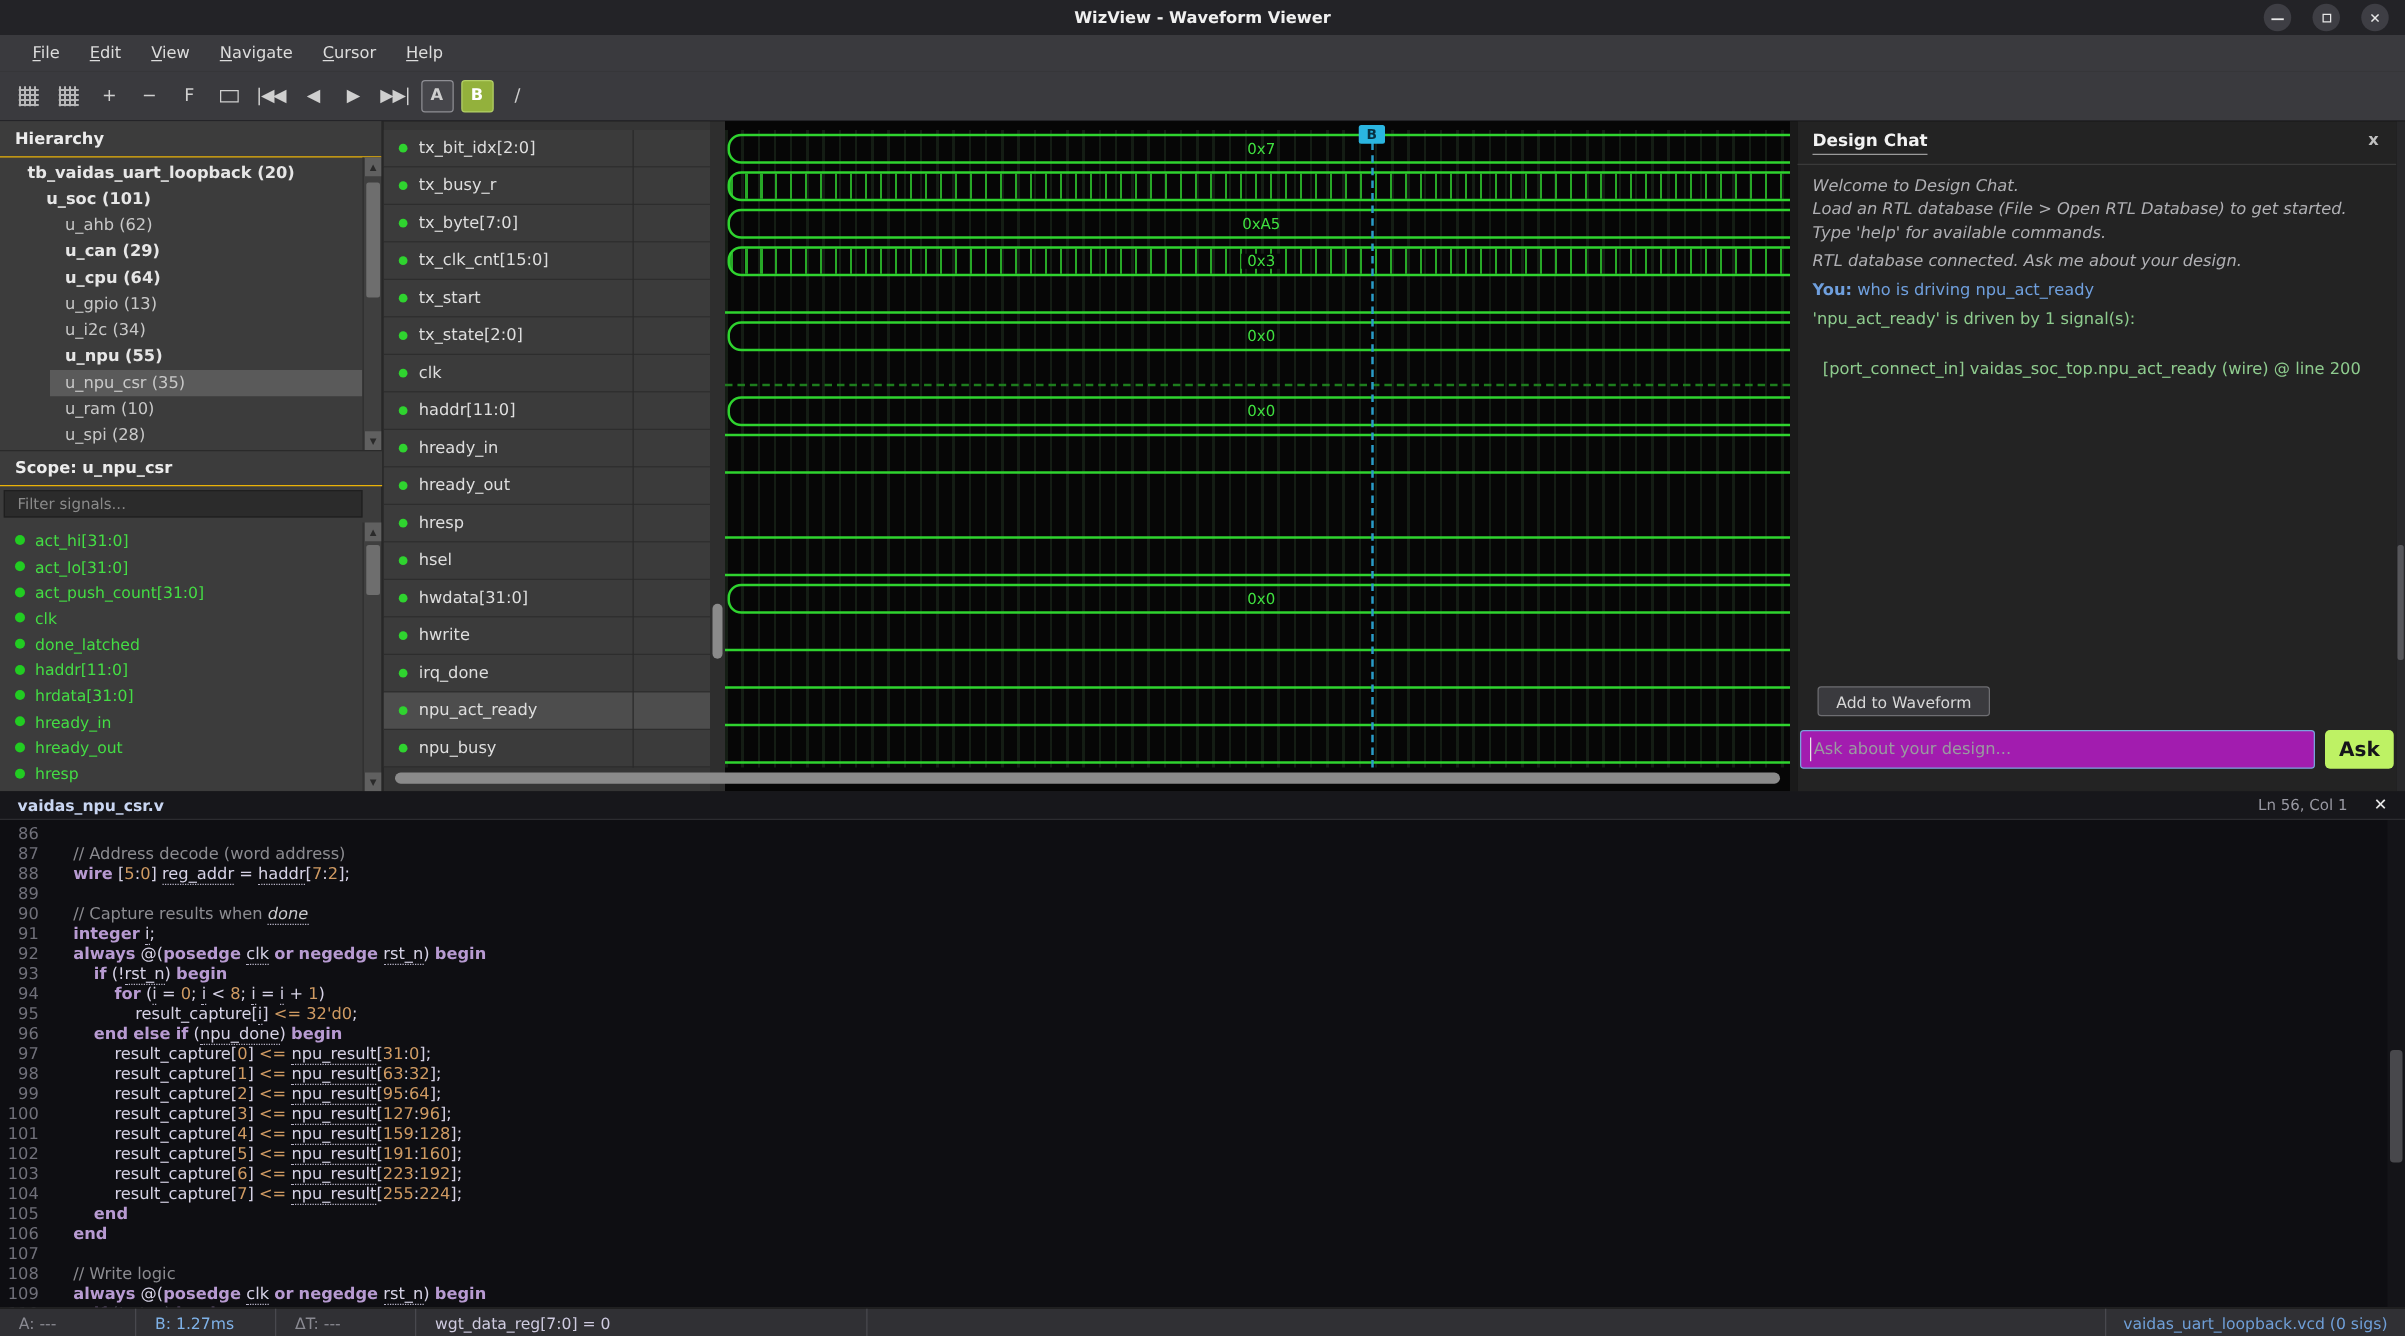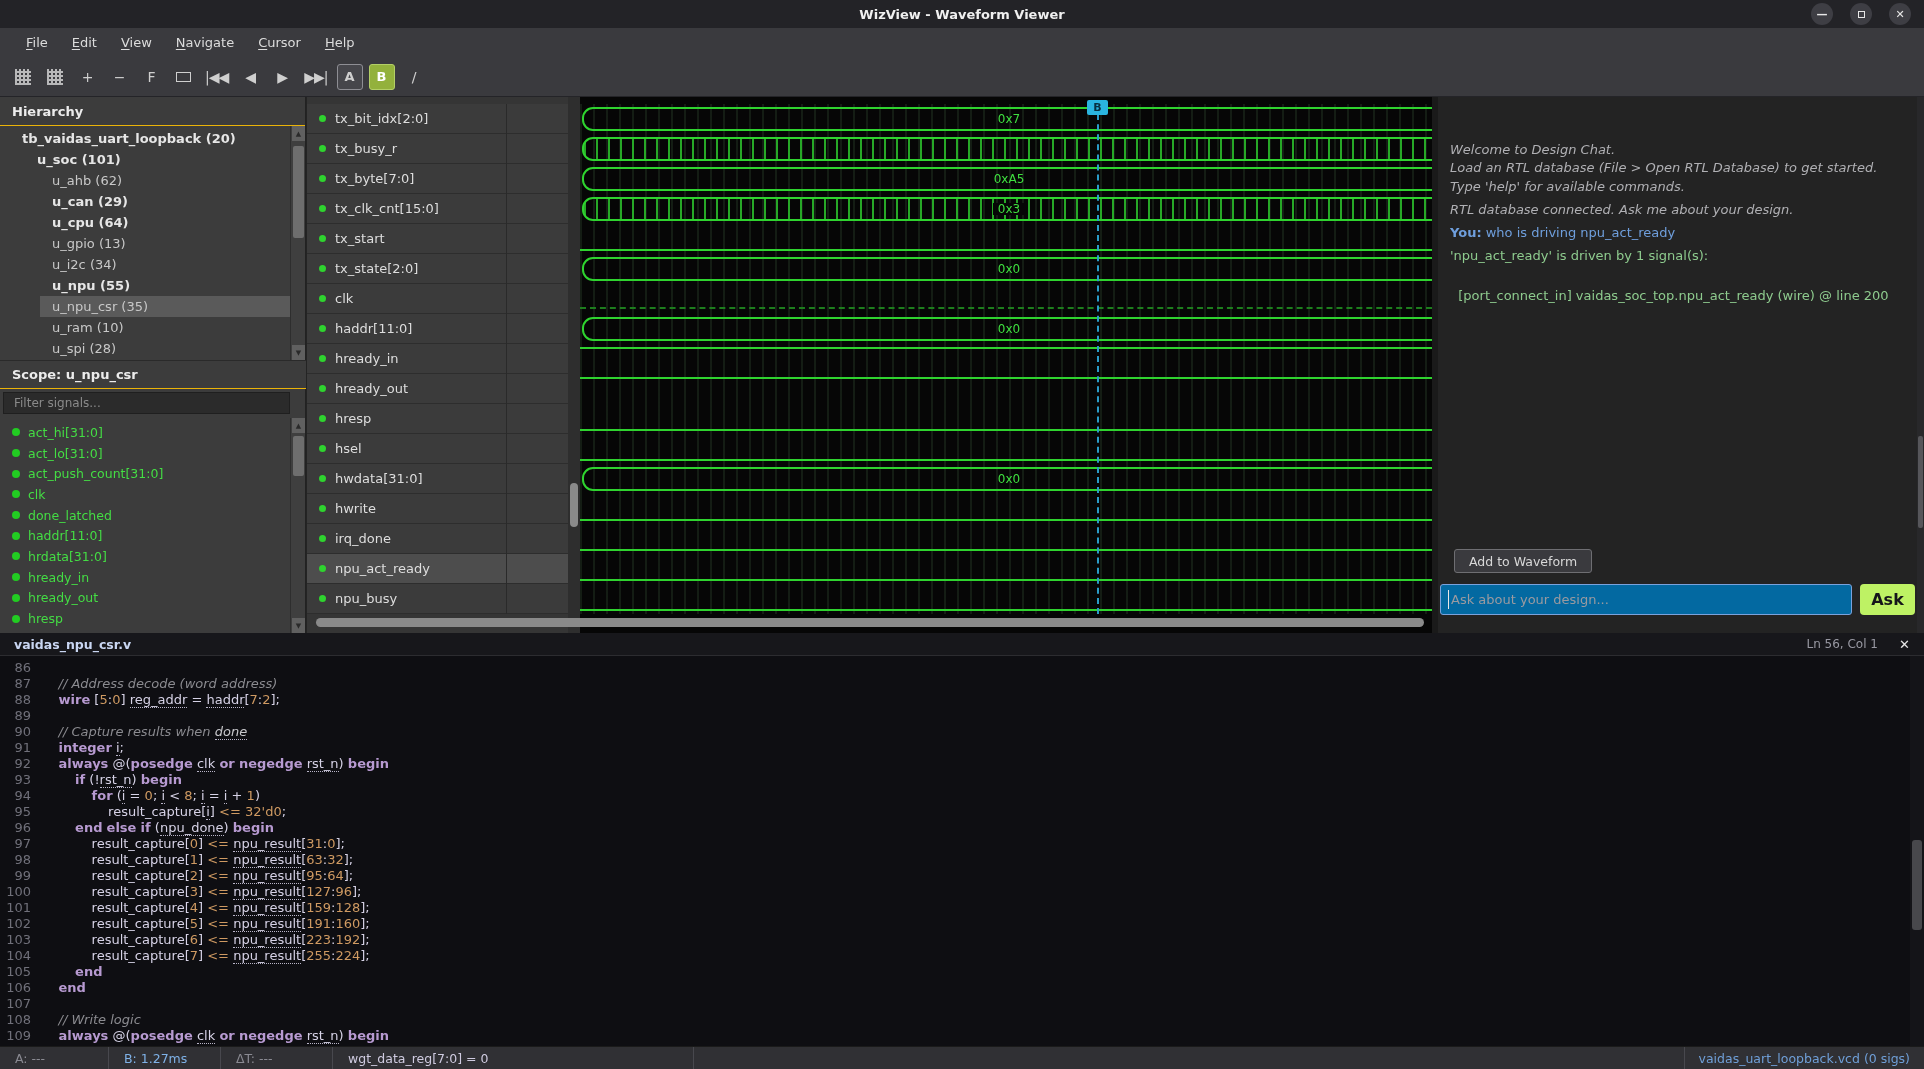--- a/index.html
+++ b/index.html
@@ -100,41 +100,41 @@
   #chat-close{position:absolute;right:14px;top:8px;color:#c0c0c0;font-size:13px;font-weight:bold;}
   #chat-msgs{position:absolute;left:12px;right:14px;top:44px;}
   .msg{font-size:13px;line-height:18.3px;white-space:pre-wrap;}
   .msg.sys{color:#b0b0b4;font-style:italic;}
   .msg.user{color:#6f9fdd;} .msg.user b{font-weight:bold;}
   .msg.answer{color:#8ecb8e;}
   .gap{margin-top:5px;} .biggap{margin-top:21px;}
   #add-wave-btn{position:absolute;left:16px;top:452px;height:24px;padding:0 14px;background:#3a3a3e;border:1px solid #6e6e72;
                 border-radius:3px;color:#d8d8d8;font-size:12.5px;display:flex;align-items:center;}
   #ask-row{position:absolute;left:2px;top:487px;width:475px;height:31px;}
-  #ask-input{position:absolute;left:0;top:0;width:412px;height:31px;background:#0369a1;border:1.5px solid #7aa2dc;border-radius:3px;
+  #ask-input{position:absolute;left:0;top:0;width:412px;height:31px;background:#a21caf;border:1.5px solid #7aa2dc;border-radius:3px;
              color:#d0d0d0;font-size:13px;padding:0 10px;outline:none;}
   #ask-input::placeholder{color:#9a9aa0;}
   #ask-caret{position:absolute;left:8px;top:6px;width:1px;height:19px;background:#e8e8e8;}
   #ask-btn{position:absolute;right:0;top:0;width:55px;height:31px;background:#bef264;border-radius:4px;color:#15151a;
            font-size:16px;font-weight:bold;display:flex;align-items:center;justify-content:center;}
   #winscroll{position:absolute;left:1917px;top:0;width:7px;height:536px;background:#28282a;}
   #winscroll .thumb{position:absolute;left:1px;top:339px;width:5px;height:92px;background:#56565a;border-radius:2px;}
 
   
   #editor-header{position:absolute;left:0;top:633px;width:1924px;height:23px;background:#17171b;border-bottom:1px solid #2c2c30;
                  display:flex;align-items:center;}
   #editor-file{margin-left:14px;color:#c9d6f2;font-size:12.5px;font-weight:bold;}
   #editor-pos{position:absolute;right:46px;color:#9898a2;font-size:12px;}
   #editor-close{position:absolute;right:14px;color:#e8e8e8;font-size:13px;font-weight:bold;}
   #editor{position:absolute;left:0;top:656px;width:1924px;height:390px;background:#0e0e12;overflow:hidden;padding-top:4px;}
   .cline{display:flex;height:16px;line-height:16px;font-family:"DejaVu Sans Mono","Liberation Mono",monospace;font-size:13px;}
   .cline .ln{width:34px;text-align:right;padding-right:3px;color:#70707a;flex:none;}
   .cline .cd{white-space:pre;padding-left:8px;color:#d6d2e6;}
   .seg-k{color:#b79ad1;font-weight:bold;}
-  .seg-c{color:#8b8b90;font-style:italic;}
+  .seg-c{color:#8b8b90;}
   .seg-ci{color:#c8c8cc;font-style:italic;border-bottom:1px dotted #b8b4c8;}
   .seg-n{color:#cf9a62;}
   .seg-o{color:#cf9a62;}
   .seg-i{border-bottom:1px dotted #b8b4c8;}
   #ed-sb{position:absolute;left:1910px;top:656px;width:14px;height:390px;background:#141418;}
   #ed-sb .thumb{position:absolute;left:2px;top:184px;width:10px;height:90px;background:#48484c;border-radius:3px;}
 
   
   #statusbar{position:absolute;left:0;top:1046px;width:1924px;height:23px;background:#303034;border-top:1px solid #1a1a1a;
              display:flex;align-items:center;font-size:12.5px;}
@@ -434,20 +434,24 @@
       <div id="cursor-tag" style="left: 507px; background: rgb(42, 181, 224);">B</div>
     </div>
 
     <div id="hscroll">
       <div class="thumb"></div>
     </div>
 
     <div id="chat-gap"></div>
 
     <div id="chat">
+      <div id="chat-header">
+        <span id="chat-title">Design Chat</span>
+        <span id="chat-close">x</span>
+      </div>
       <div id="chat-msgs">
           <div class="msg sys">Welcome to Design Chat.</div>
           <div class="msg sys">Load an RTL database (File &gt; Open RTL Database) to get started.</div>
           <div class="msg sys">Type 'help' for available commands.</div>
           <div class="msg sys gap">RTL database connected. Ask me about your design.</div>
           <div class="msg user gap"><b>You:</b> who is driving npu_act_ready</div>
           <div class="msg answer gap">'npu_act_ready' is driven by 1 signal(s):</div>
           <div class="msg answer biggap">  [port_connect_in] vaidas_soc_top.npu_act_ready (wire) @ line 200</div>
         </div>
       <div id="add-wave-btn">Add to Waveform</div>

